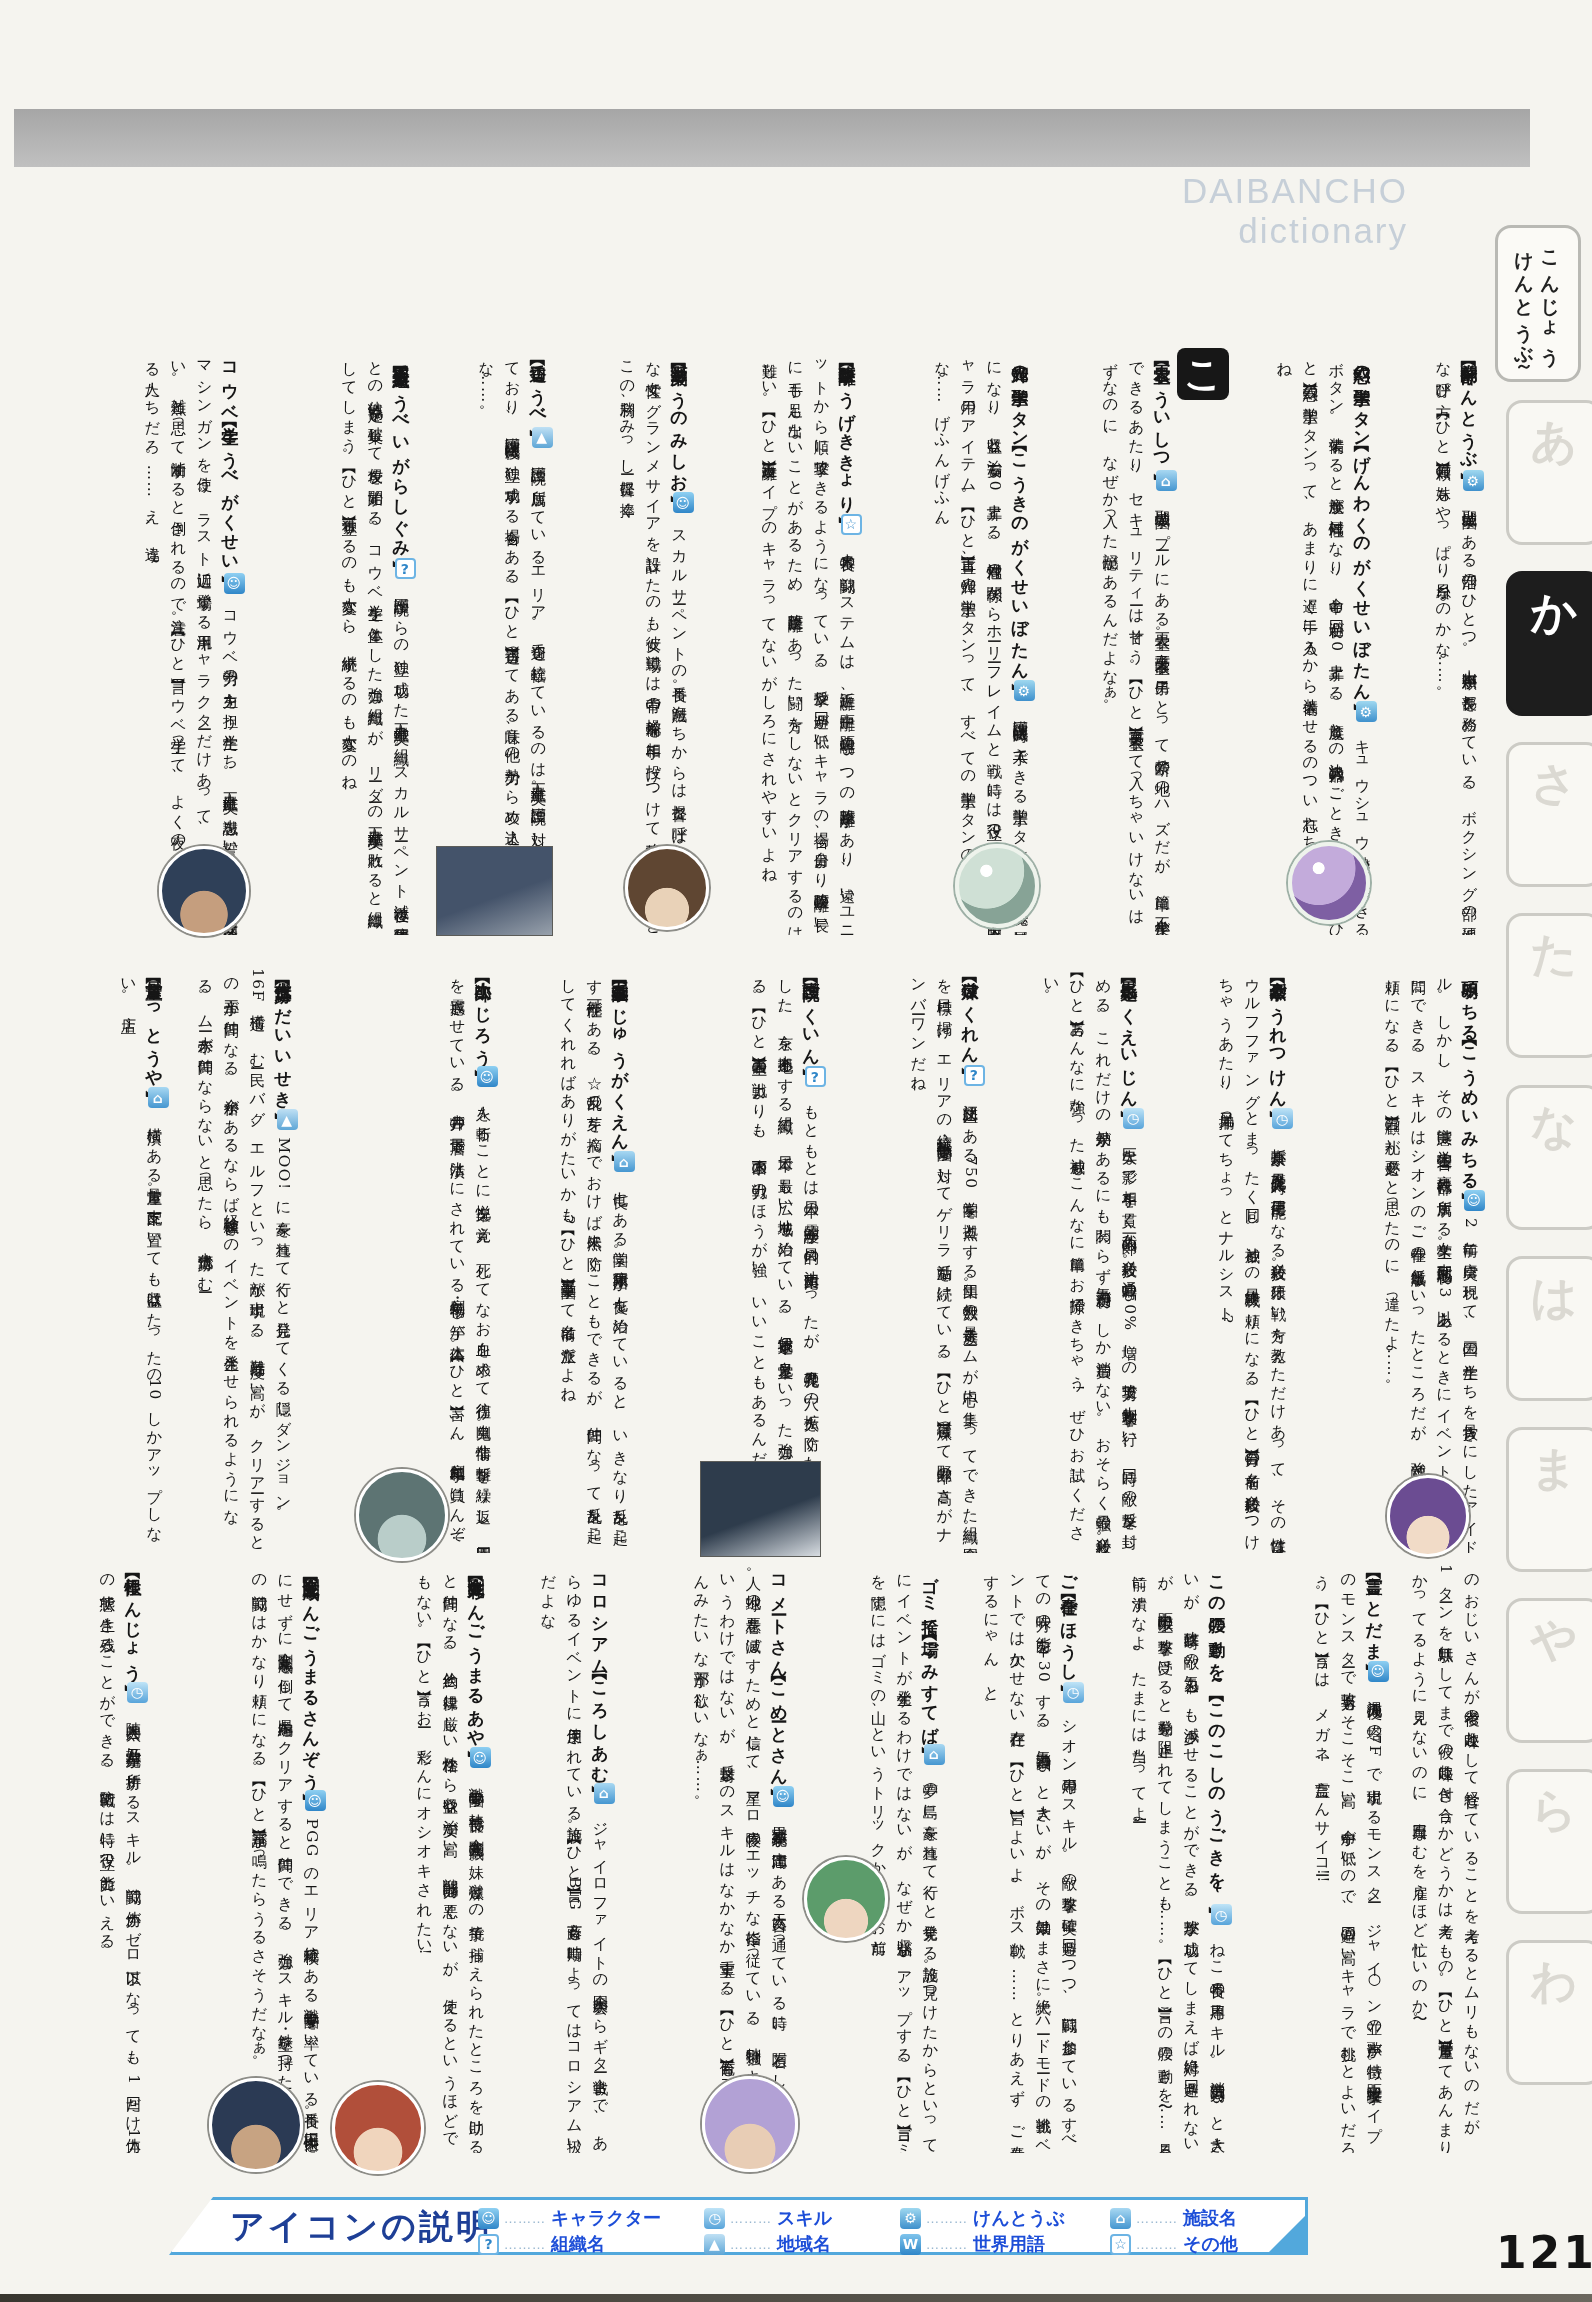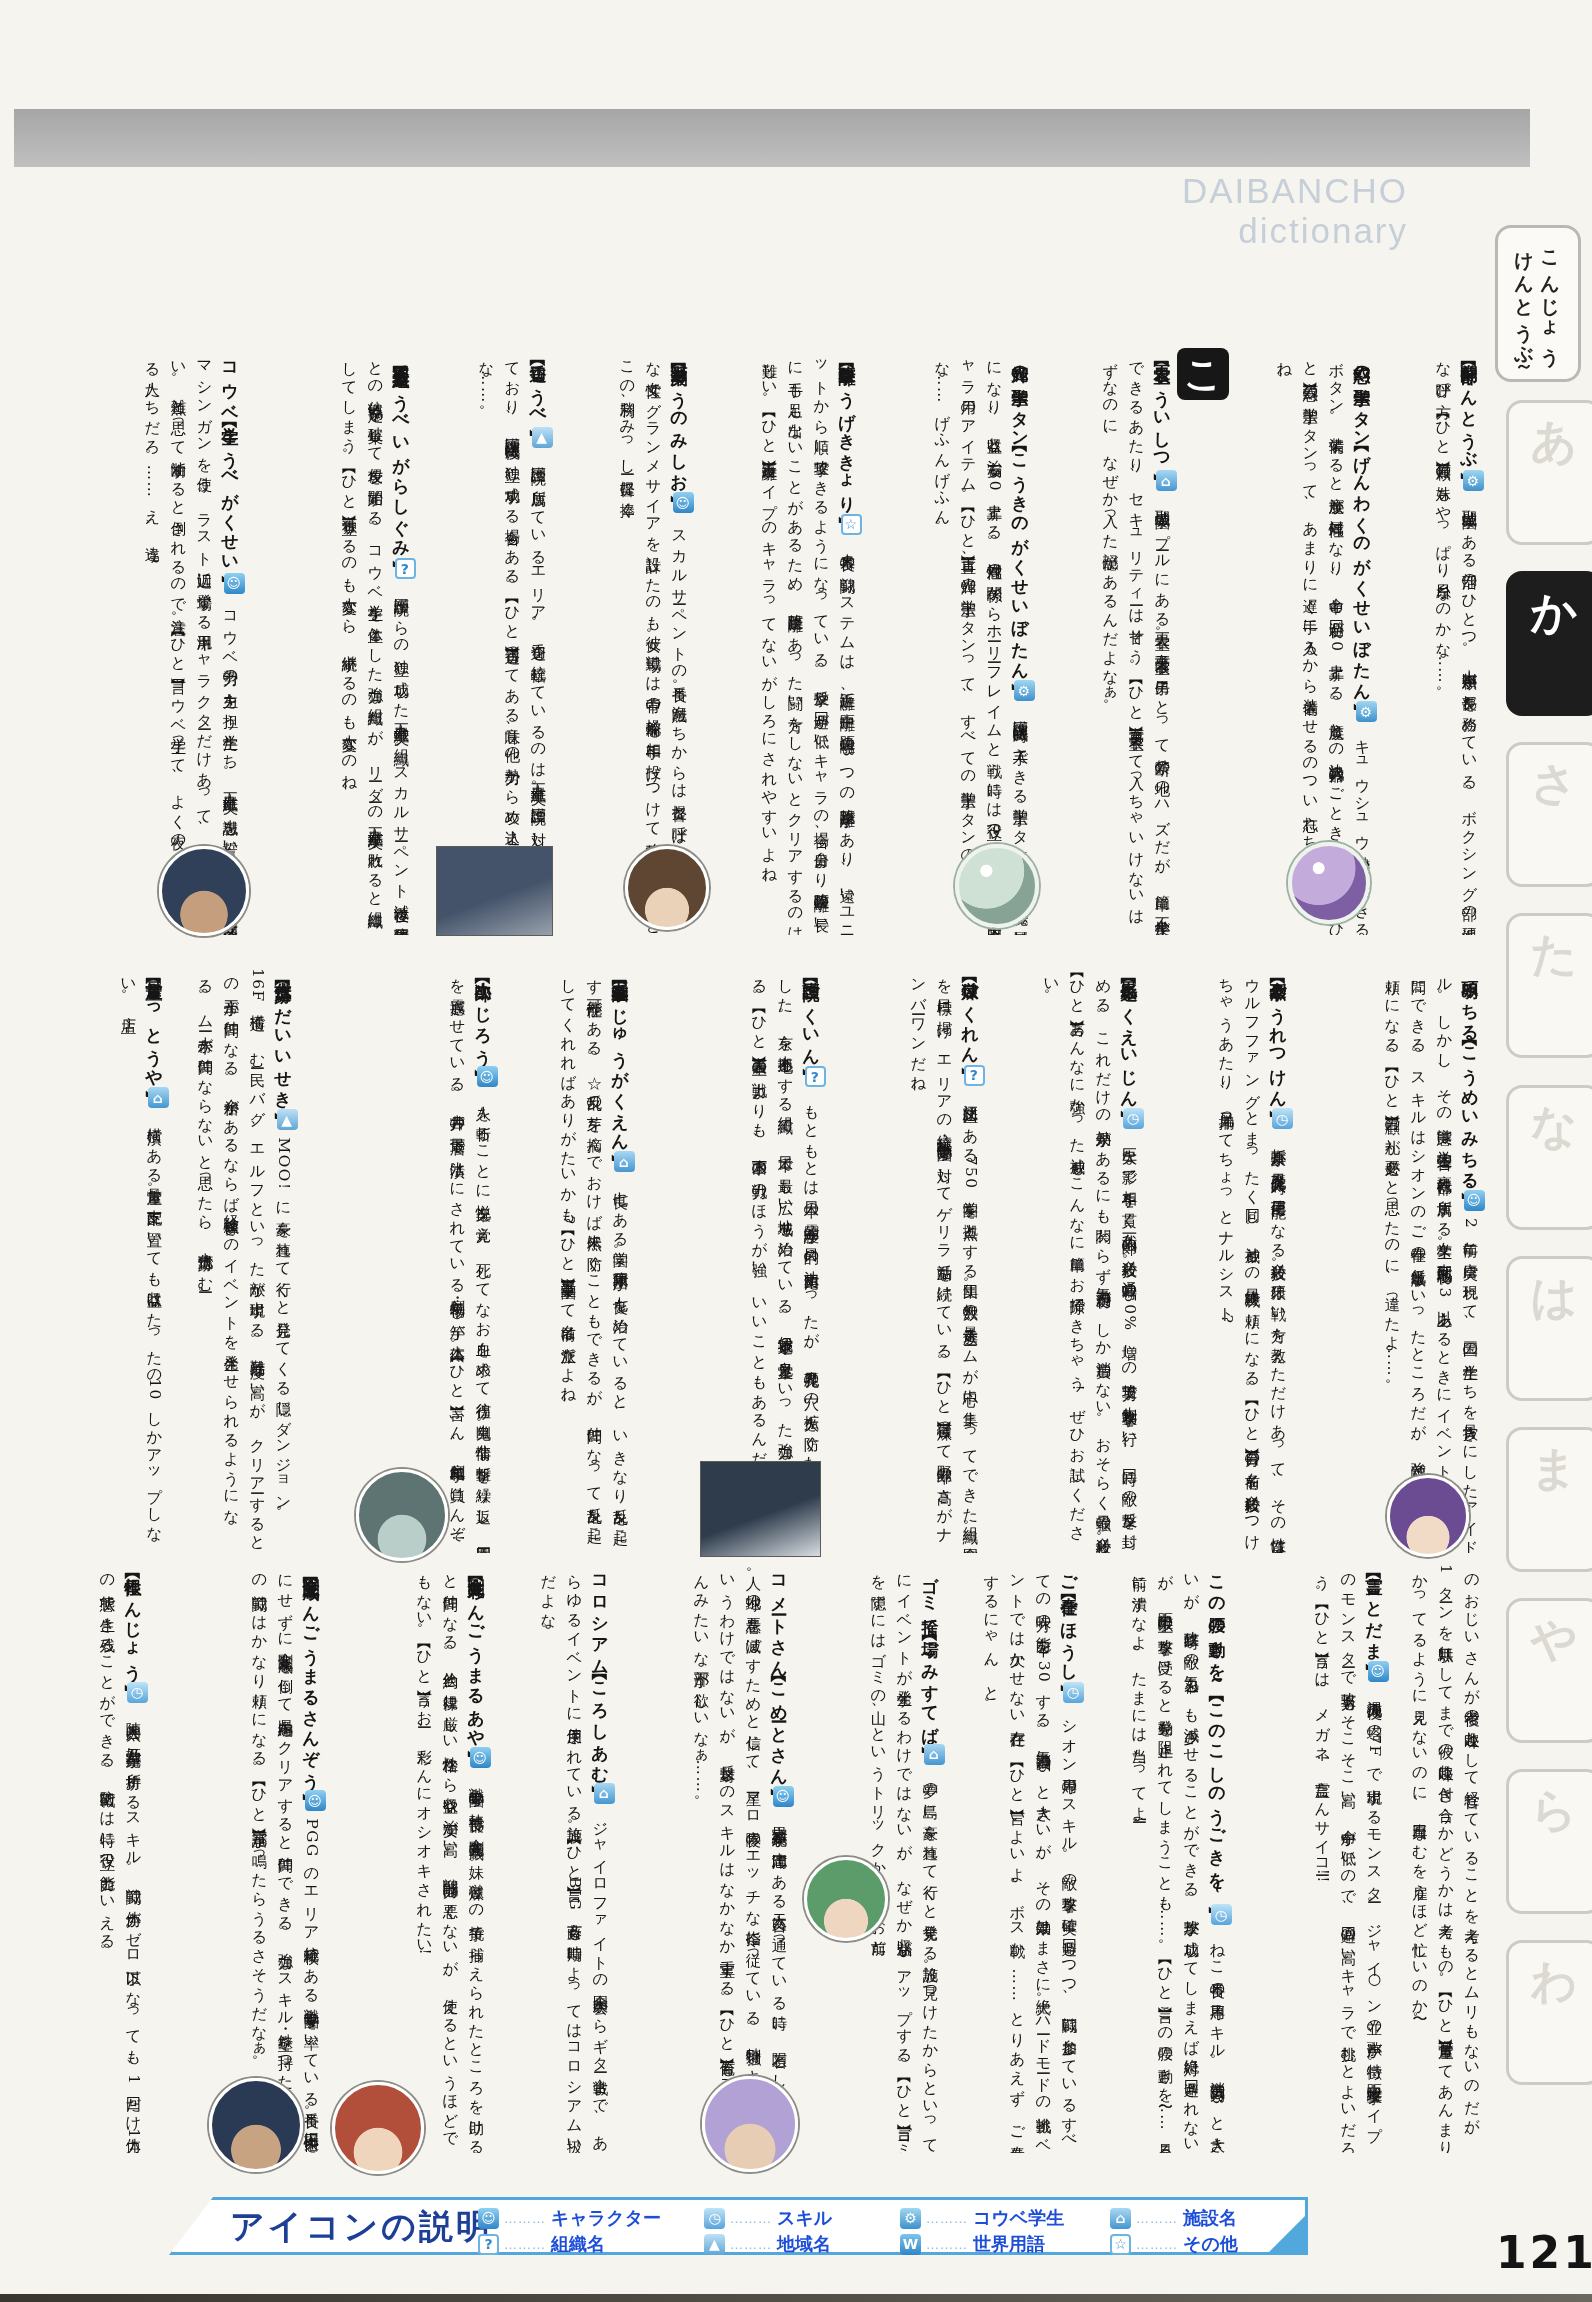--- a/index.html
+++ b/index.html
@@ -186,21 +186,21 @@
         <span class="llabel">キャラクター</span>
       </div>
       <div class="litem" style="left: 532px; top: 6px;">
         <span class="eicon ib-skill">◷</span>
         <span class="ldots">………</span>
         <span class="llabel">スキル</span>
       </div>
       <div class="litem" style="left: 728px; top: 6px;">
         <span class="eicon ib-item">⚙</span>
         <span class="ldots">………</span>
-        <span class="llabel">コウベ学生</span>
+        <span class="llabel">けんとうぶ</span>
       </div>
       <div class="litem" style="left: 938px; top: 6px;">
         <span class="eicon ib-facility">⌂</span>
         <span class="ldots">………</span>
         <span class="llabel">施設名</span>
       </div>
       <div class="litem" style="left: 306px; top: 32px;">
         <span class="eicon ib-org">?</span>
         <span class="ldots">………</span>
         <span class="llabel">組織名</span>

